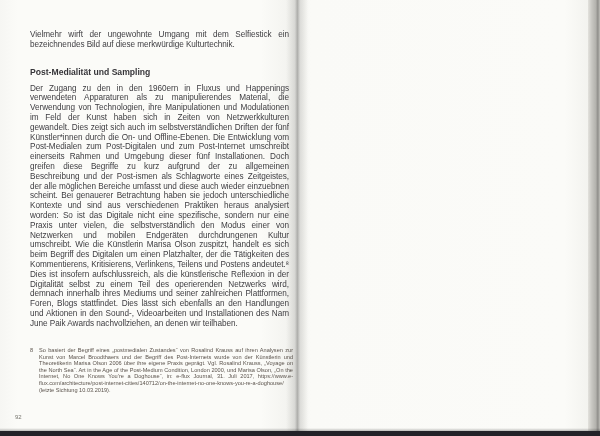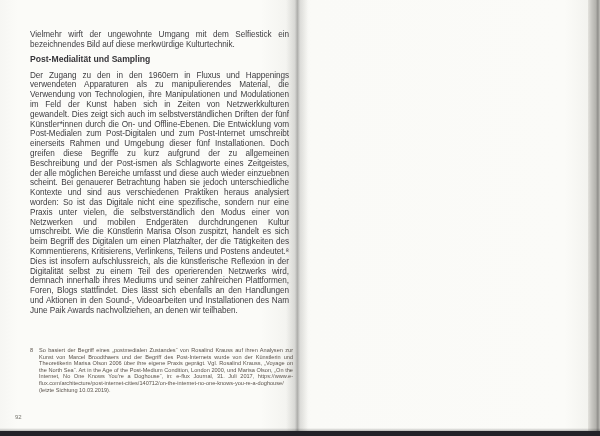--- a/index.html
+++ b/index.html
@@ -35,21 +35,21 @@
 
   .col { position:absolute; color:#3e3d41; }
   .col-left  { left:30px;  top:30px; width:259px; }
 
   .body-text {
     margin:0; font-size:8.2px; line-height:9.8px; letter-spacing:-0.05px;
     text-align:justify; color:#3e3d41;
   }
   .intro { margin-bottom:0; }
   .heading {
-    margin:4px 0 7px 0; font-size:8.6px; line-height:10px;
+    margin:17px 0 7px 0; font-size:8.6px; line-height:10px;
     font-weight:bold; color:#363539;
   }
 
   .footnotes { position:absolute; color:#5b534c; }
   .footnotes-left  { left:30px;  top:347px; width:263px; }
   .footnote { display:flex; margin:0 0 3px 0; font-size:5.6px; line-height:6.6px; text-align:justify; }
   .fn-num { flex:0 0 9px; color:#5b534c; }
   .fn-text { flex:1; }
 
   .page-num { position:absolute; font-size:6px; color:#77766f; }

